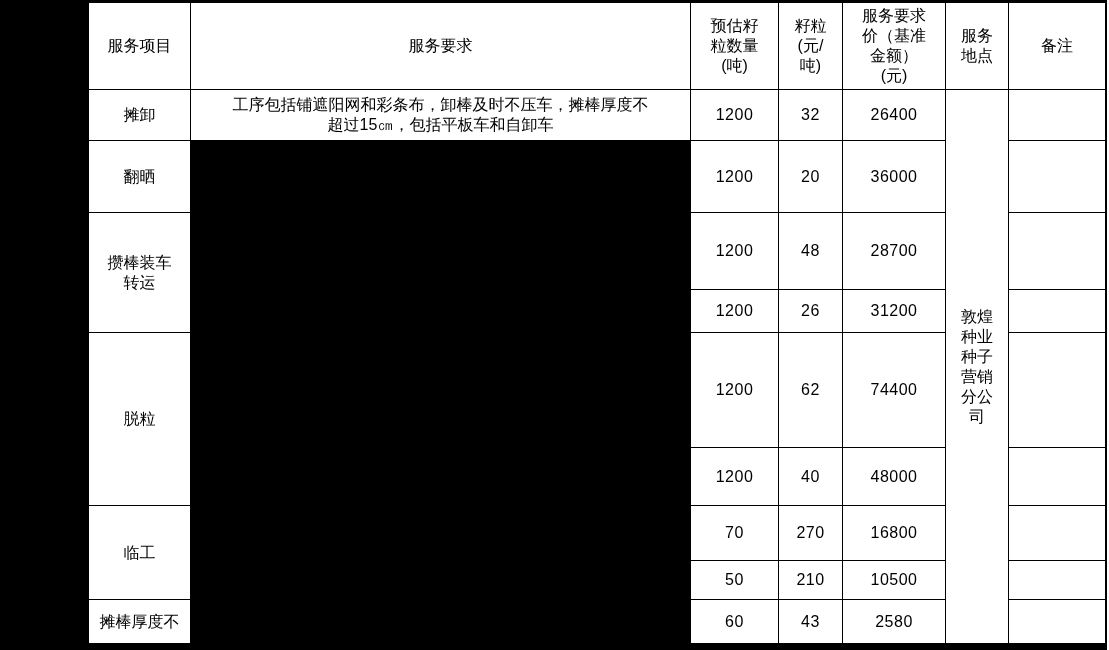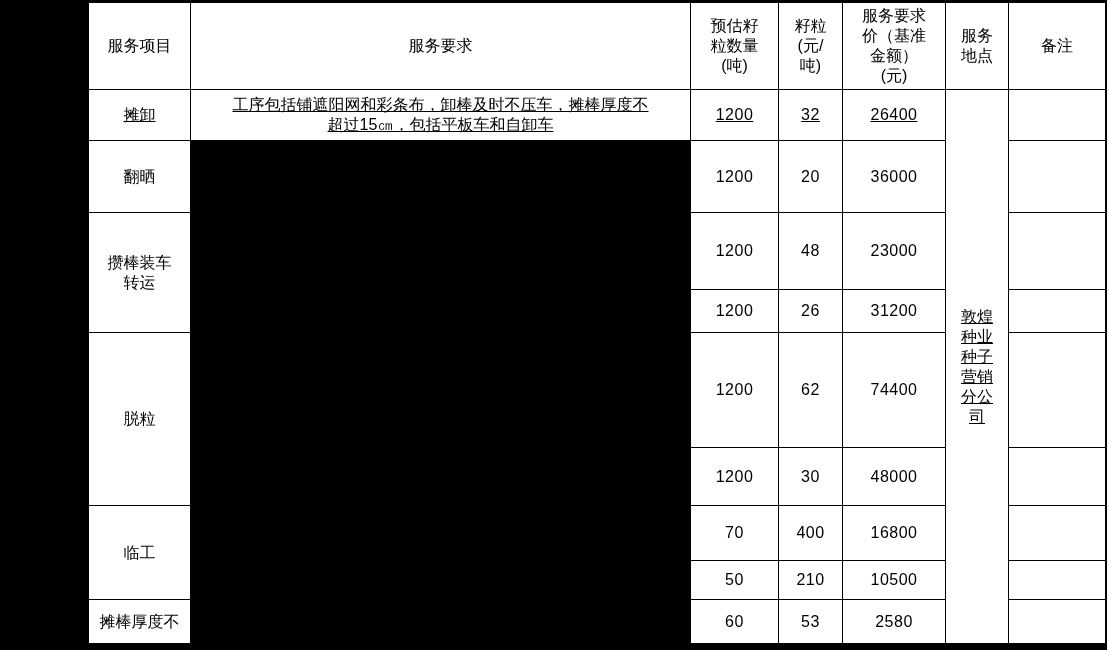--- a/index.html
+++ b/index.html
@@ -57,21 +57,21 @@
     border-color:var(--redaction-color,#000);
   }
   td.num{
     font-size:16px;
     letter-spacing:0.5px;
   }
   td.loc-cell{
     line-height:20px;
   }
   tr.h-header {height:87px;}
-  tr.h-r1 {height:51px;text-decoration:underline;}
+  tr.h-r1 {height:51px;}
   tr.h-r2 {height:72px;}
   tr.h-r3 {height:77px;}
   tr.h-r4 {height:43px;}
   tr.h-r5 {height:115px;}
   tr.h-r6 {height:58px;}
   tr.h-r7 {height:55px;}
   tr.h-r8 {height:39px;}
   tr.h-r9 {height:44px;}
 </style>
 </head>
@@ -133,63 +133,63 @@
         <td class="num">20</td>
         <td class="num">36000</td>
         <td></td>
       </tr>
 
       <tr class="h-r3">
         <td rowspan="2">攒棒装车
 转运</td>
         <td class="num">1200</td>
         <td class="num">48</td>
-        <td class="num">23000</td>
+        <td class="num">28700</td>
         <td></td>
       </tr>
 
       <tr class="h-r4">
         <td class="num">1200</td>
         <td class="num">26</td>
         <td class="num">31200</td>
         <td></td>
       </tr>
 
       <tr class="h-r5">
         <td rowspan="2">脱粒</td>
         <td class="num">1200</td>
         <td class="num">62</td>
         <td class="num">74400</td>
         <td></td>
       </tr>
 
       <tr class="h-r6">
         <td class="num">1200</td>
-        <td class="num">30</td>
+        <td class="num">40</td>
         <td class="num">48000</td>
         <td></td>
       </tr>
 
       <tr class="h-r7">
         <td rowspan="2">临工</td>
         <td class="num">70</td>
-        <td class="num">400</td>
+        <td class="num">270</td>
         <td class="num">16800</td>
         <td></td>
       </tr>
 
       <tr class="h-r8">
         <td class="num">50</td>
         <td class="num">210</td>
         <td class="num">10500</td>
         <td></td>
       </tr>
 
       <tr class="h-r9">
         <td>摊棒厚度不</td>
         <td class="num">60</td>
-        <td class="num">53</td>
+        <td class="num">43</td>
         <td class="num">2580</td>
         <td></td>
       </tr>
     </tbody>
   </table>
 </div>
 
 </body></html>

